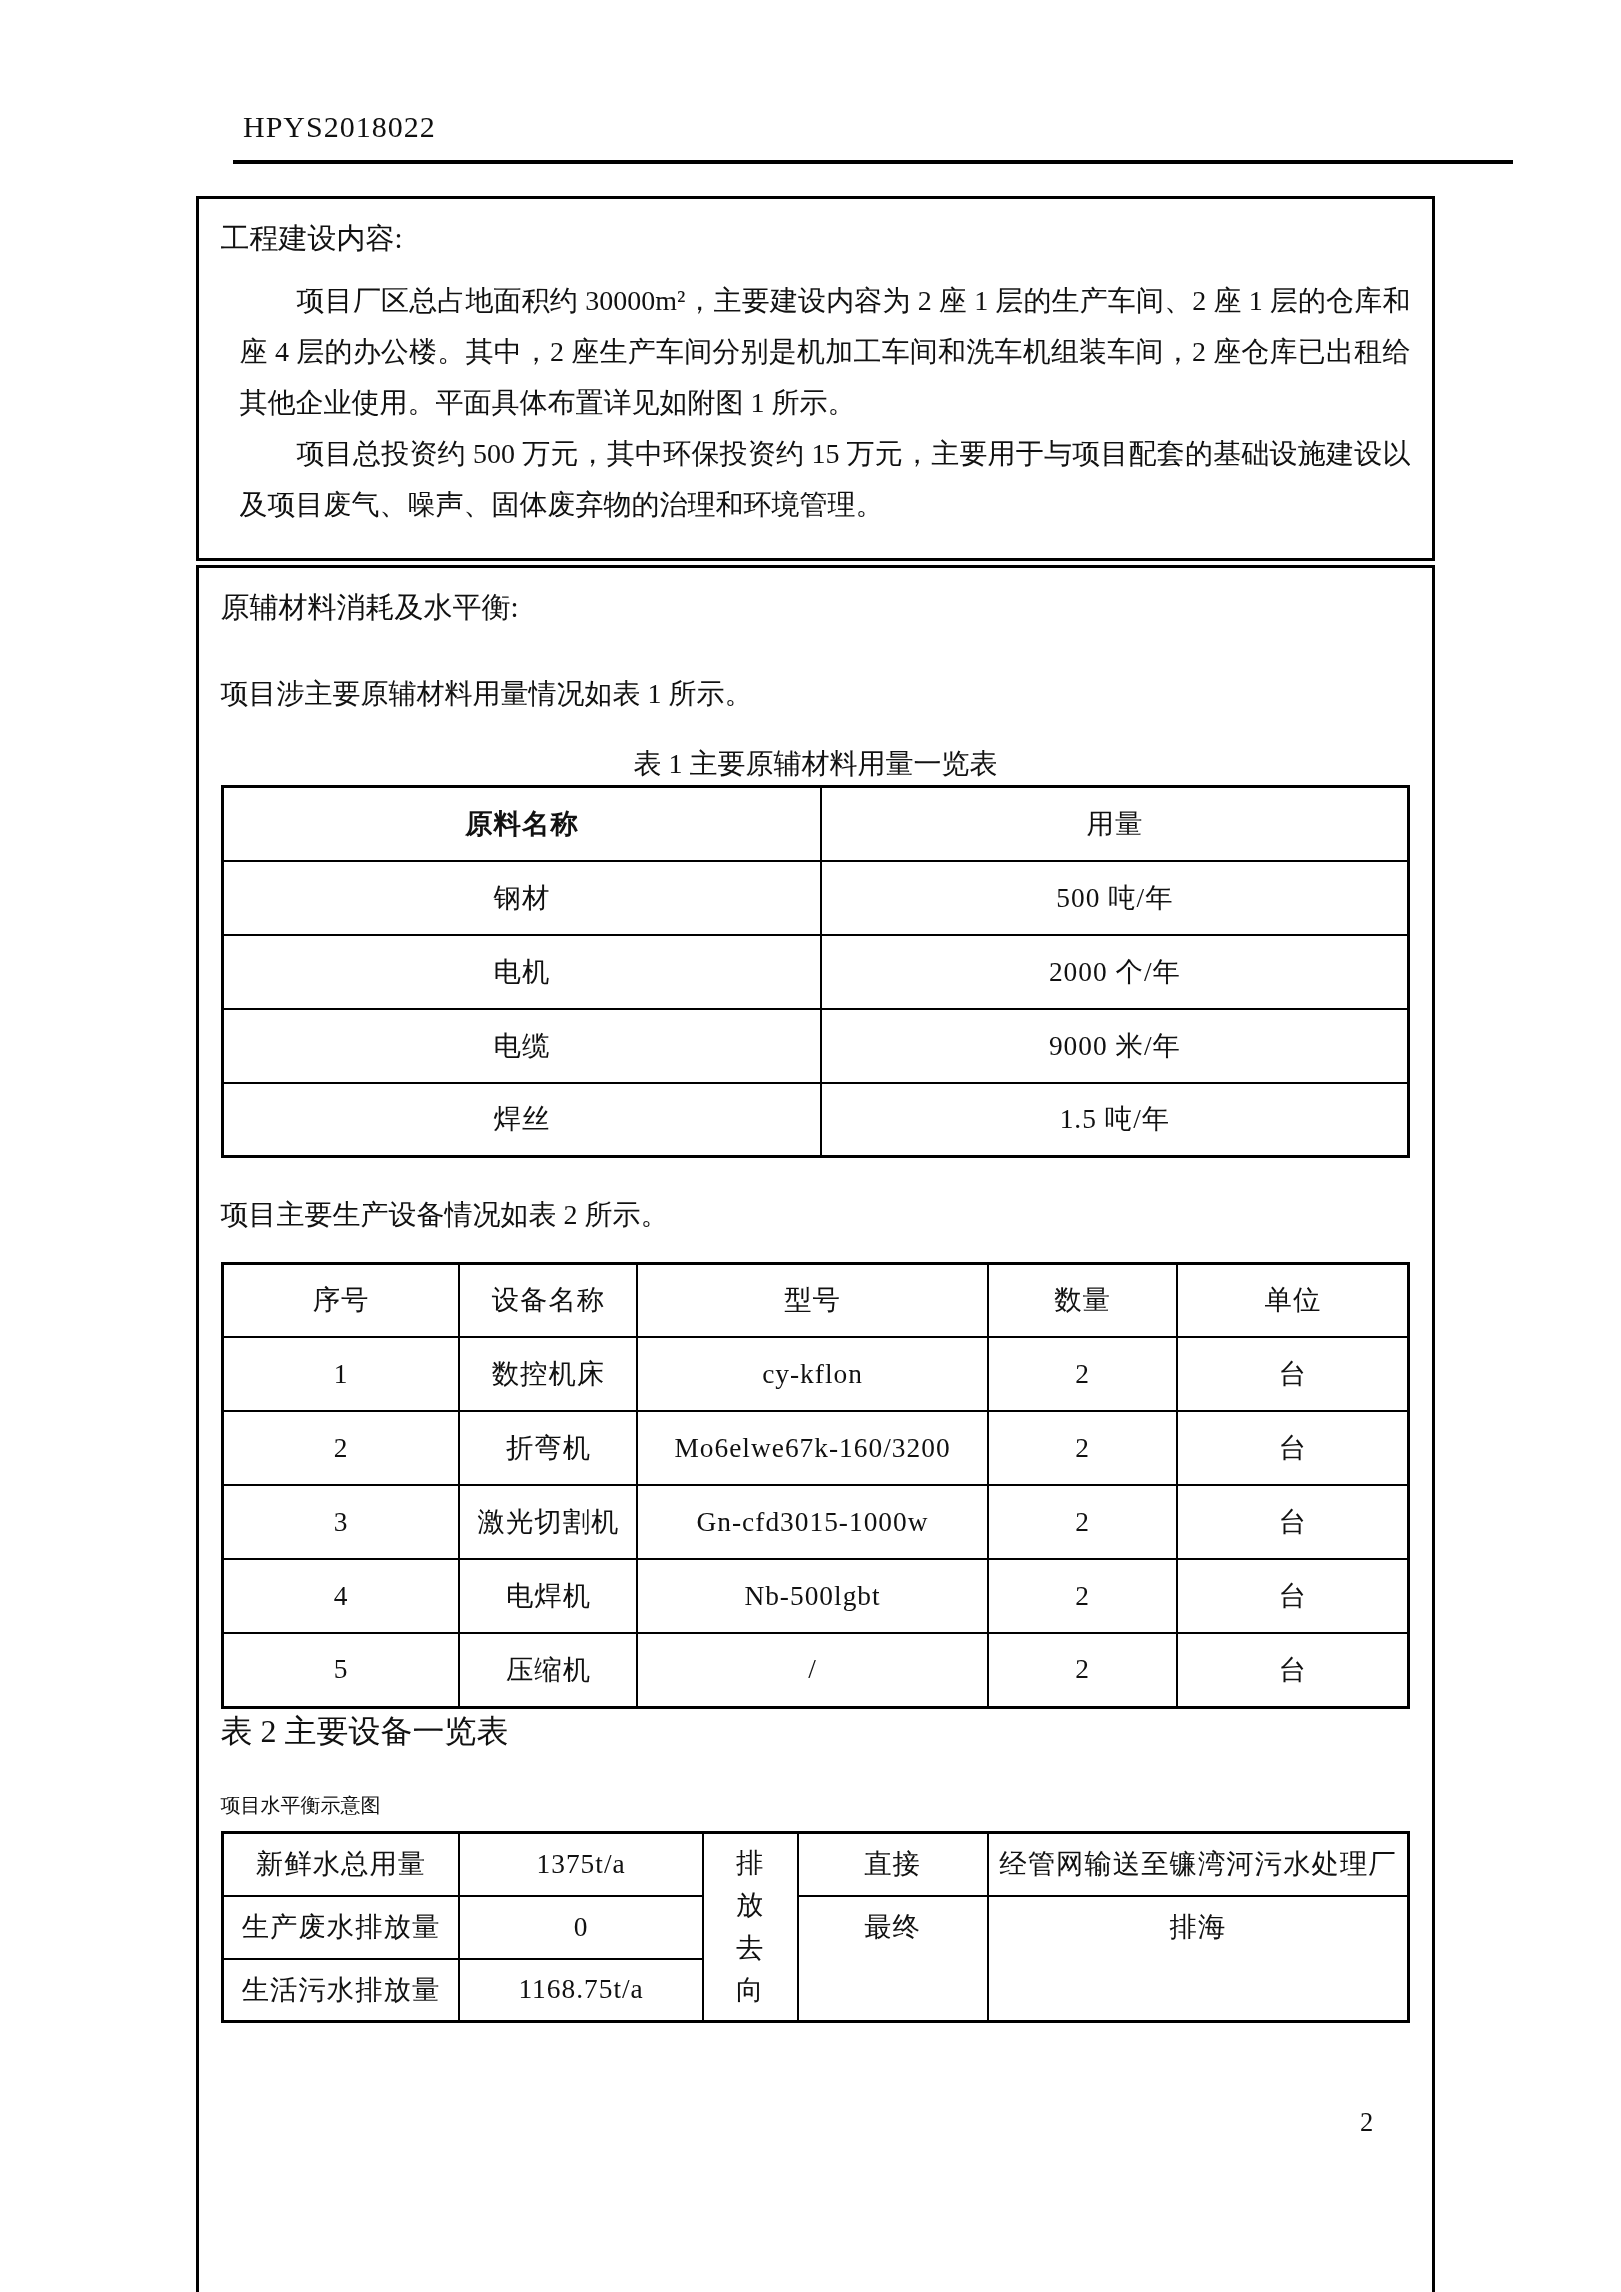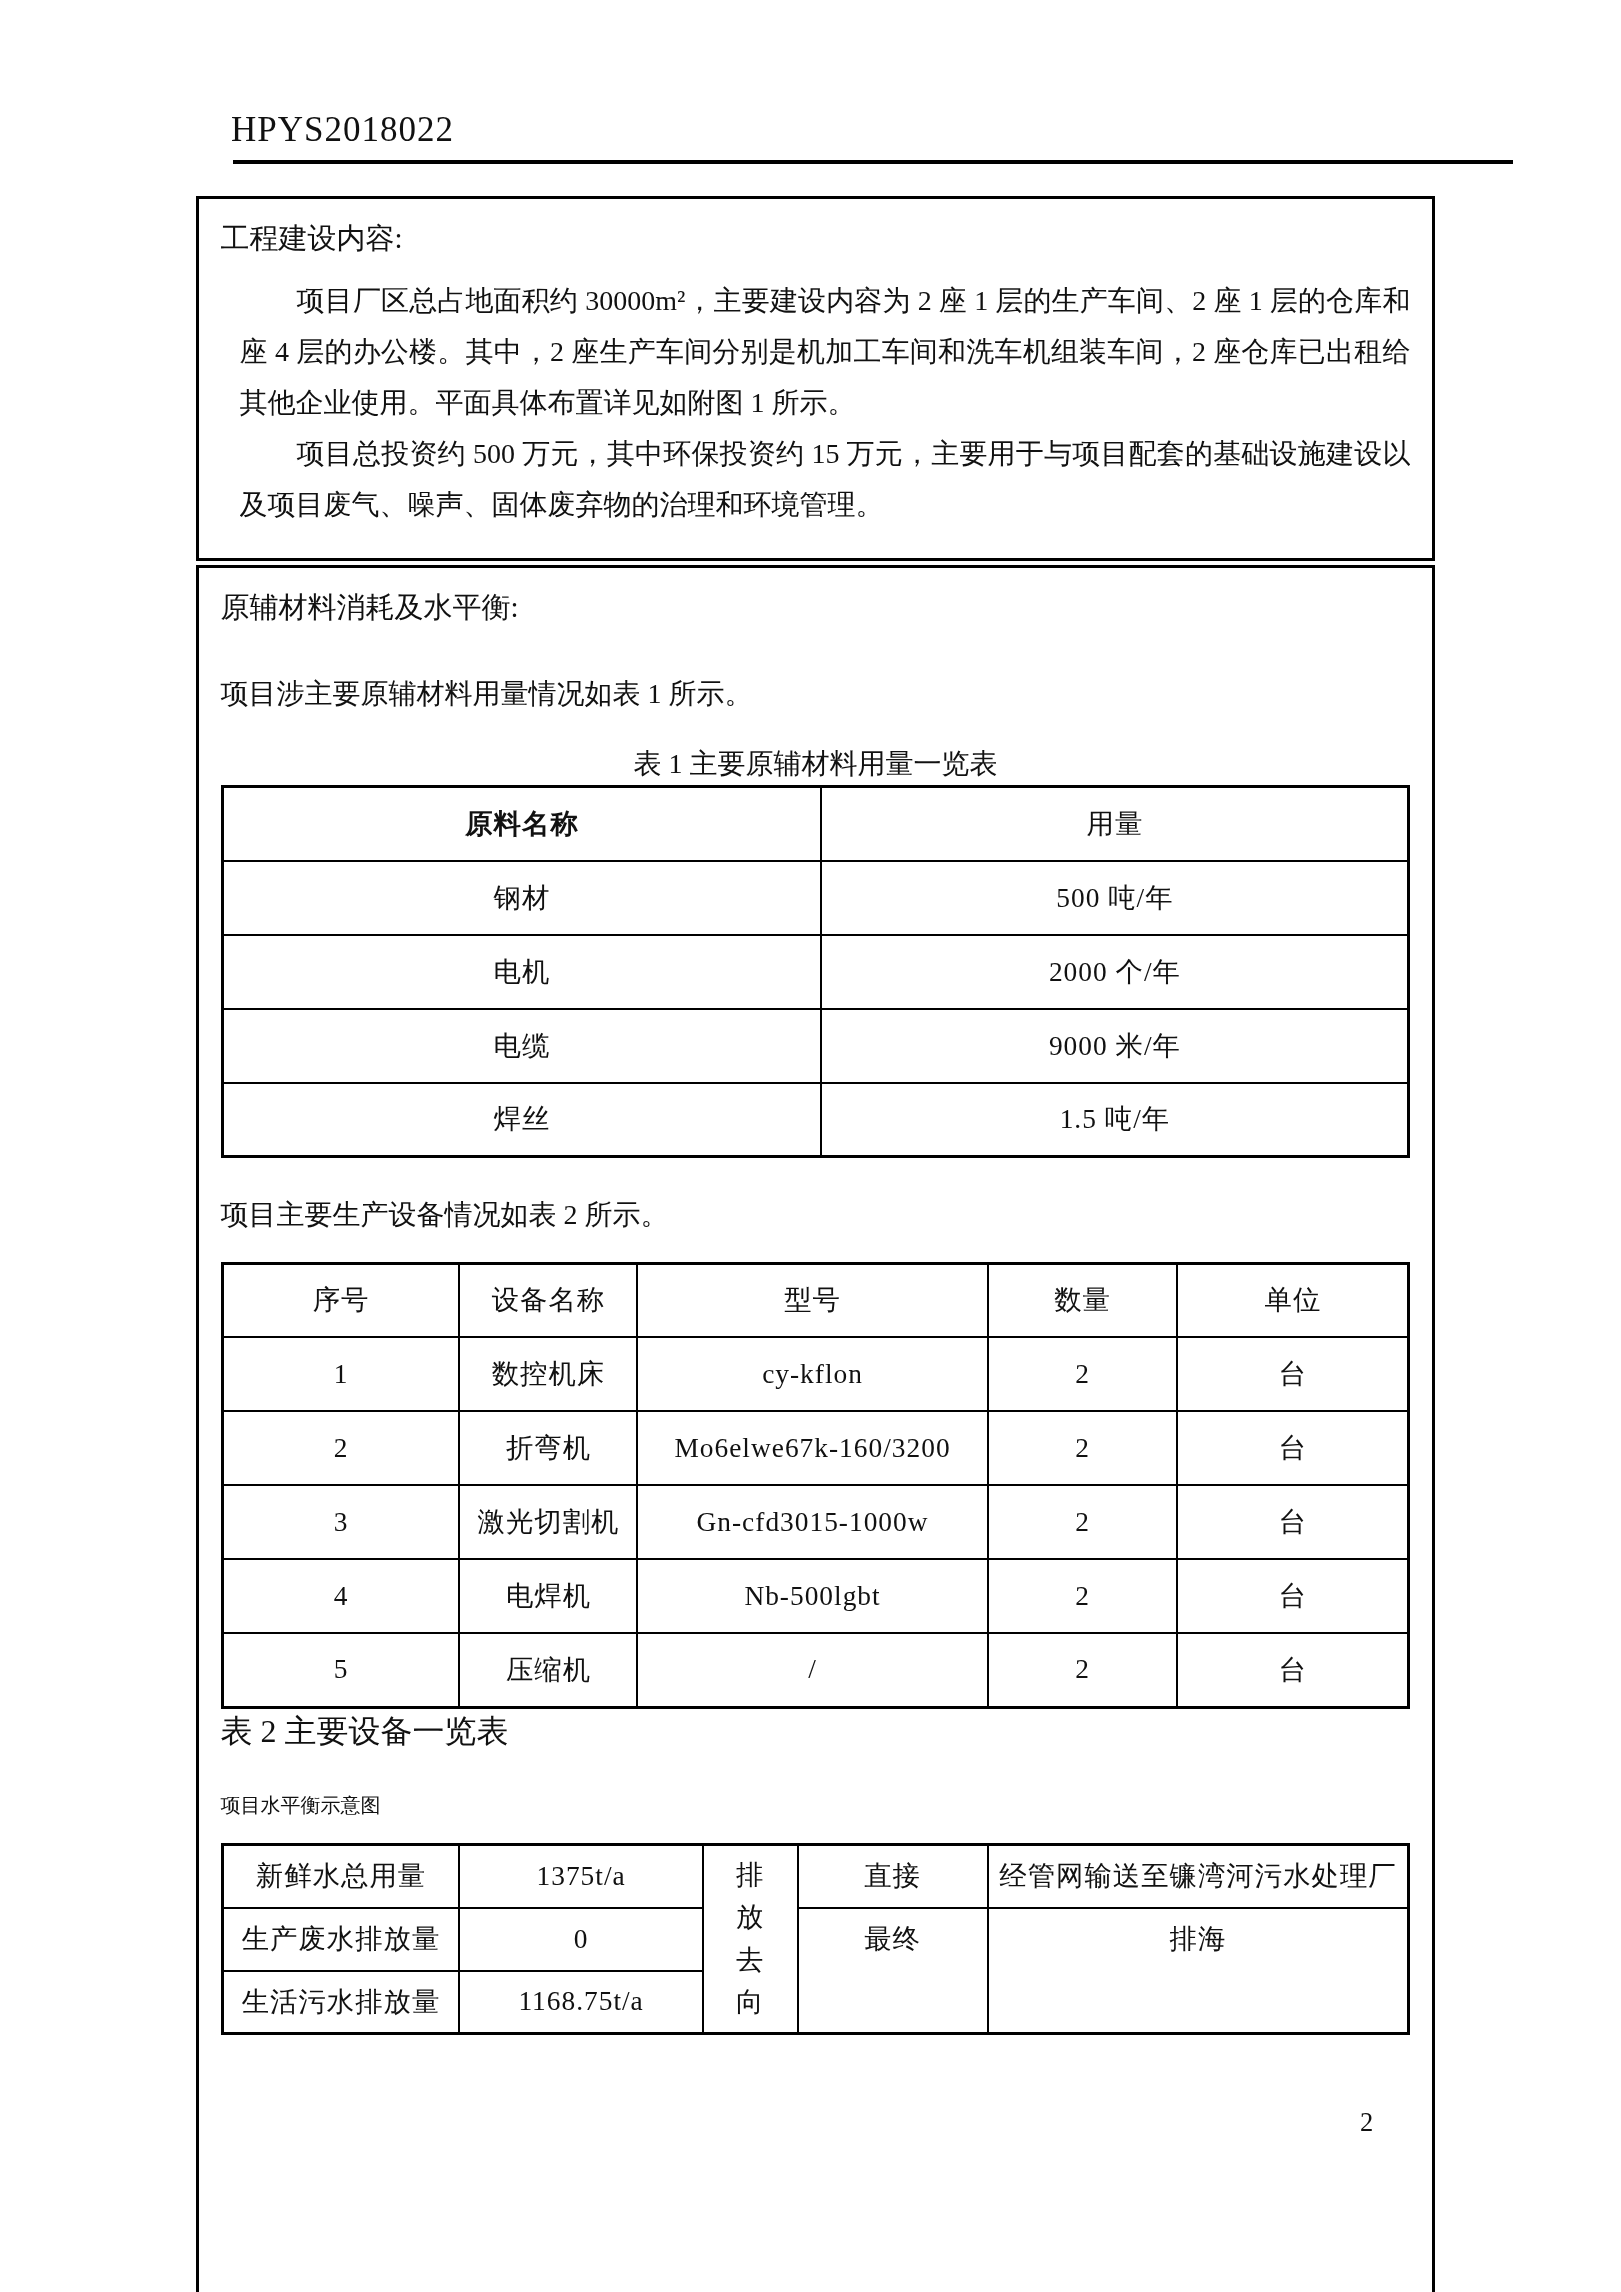--- a/index.html
+++ b/index.html
@@ -7,23 +7,23 @@
   .page {
     position: relative;
     width: 1621px;
     height: 2293px;
     background: #ffffff;
     color: #111;
     font-family: "Liberation Serif", "DejaVu Serif", serif;
   }
   .doc-num {
     position: absolute;
-    left: 231px;
+    left: 243px;
     top: 110px;
-    font-size: 35px;
+    font-size: 30px;
     letter-spacing: 1px;
   }
   .head-rule {
     position: absolute;
     left: 233px;
     top: 160px;
     width: 1280px;
     height: 3.9px;
     background: #000;
   }
@@ -70,21 +70,21 @@
   .intro2 { margin-top: 31px; font-size: 28px; line-height: 51px; }
   .t2 { margin-top: 21.6px; }
   .t2 td { height: 74px; }
   .t2 .c1 { width: 20%; }
   .t2 .c2 { width: 15%; }
   .t2 .c3 { width: 29.5%; margin-top: 24px; }
   .t2 .c4 { width: 16%; }
   .t2 .c5 { width: 19.5%; }
   .caption2 { margin-top: 1px; font-size: 32px; line-height: 43px; text-align: left; }
   .water-title { margin-top: 27.4px; font-size: 20px; line-height: 51px; }
-  .t3 { margin-top: 12px; }
+  .t3 { margin-top: 0px; }
   .t3 td { height: 63px; }
   .t3 .c1 { width: 20%; }
   .t3 .c2 { width: 20.5%; }
   .t3 .c3 { width: 8%; }
   .t3 .c4 { width: 16%; }
   .t3 .c5 { width: 35.5%; }
   .vstack {
     display: flex;
     flex-direction: column;
     justify-content: space-evenly;

